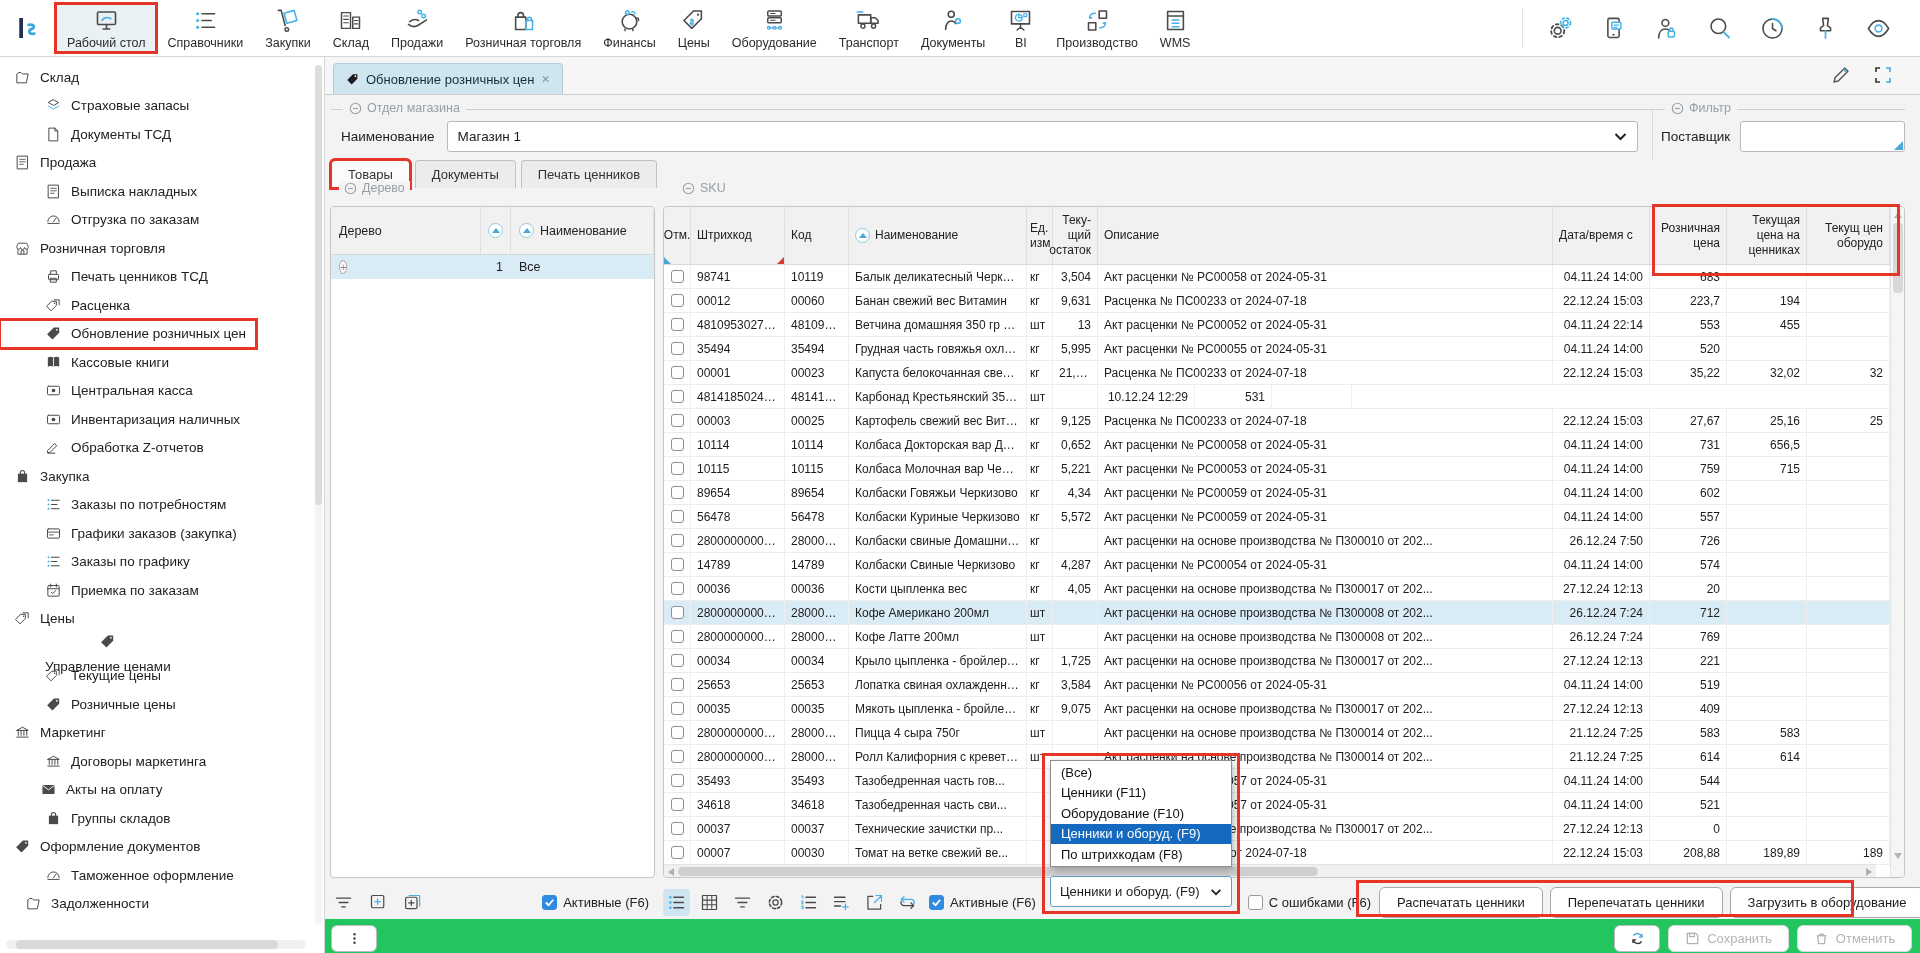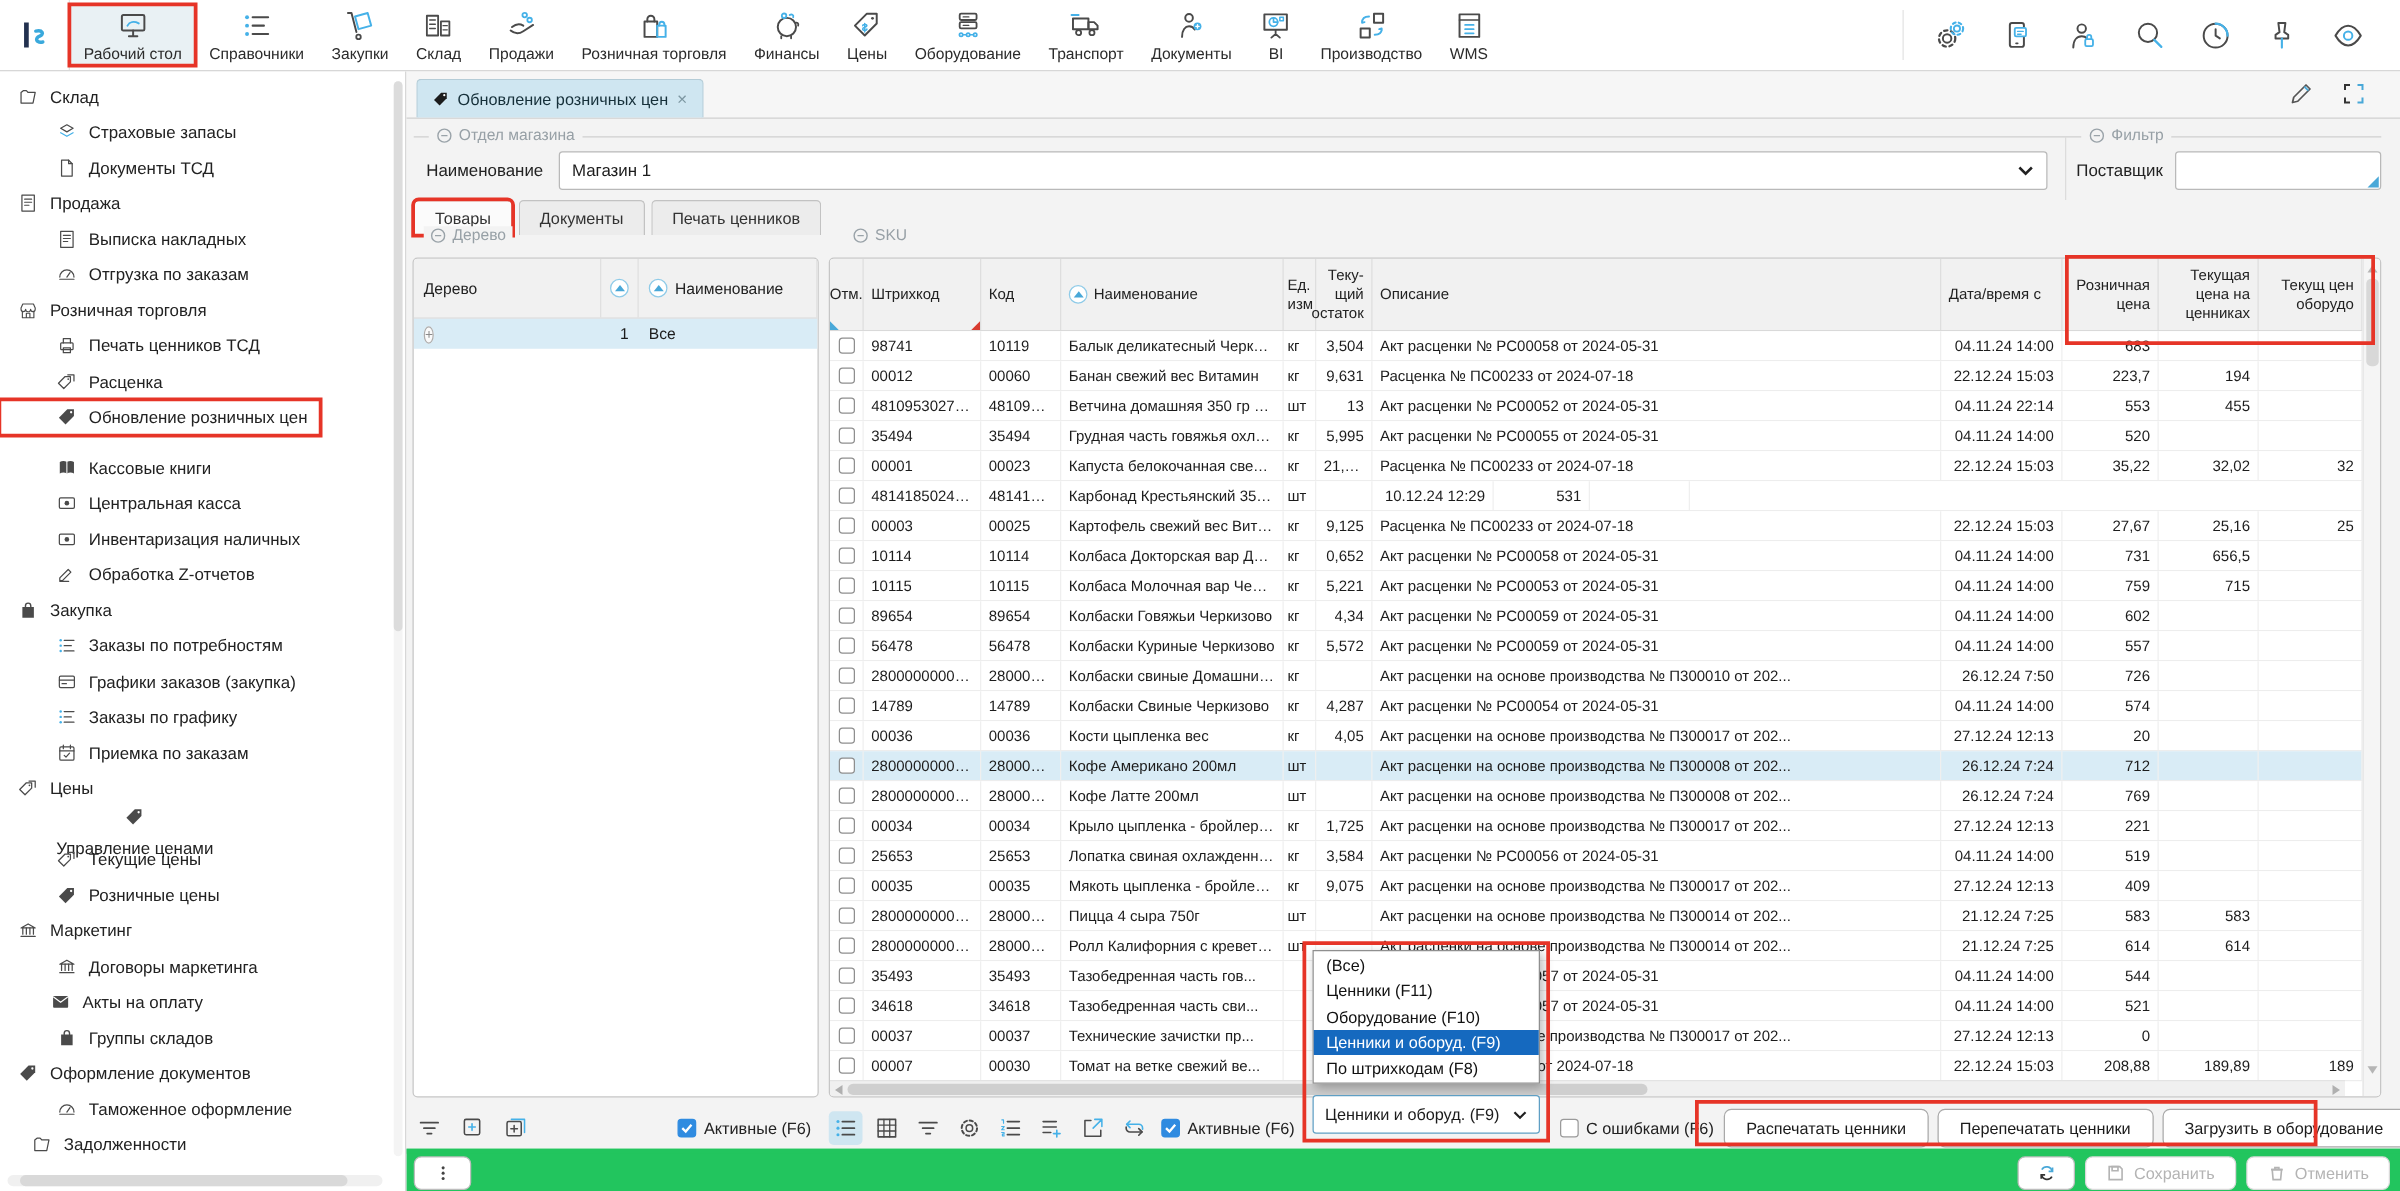--- a/index.html
+++ b/index.html
@@ -398,21 +398,21 @@
             </svg></span>
           <span class="s-label">Расценка</span>
         </div>
         <div class="side-item ann" style="padding-left: 45px;">
           <span class="s-icon"><svg viewBox="0 0 24 24" fill="none" stroke-linecap="round" stroke-linejoin="round">
               <path d="M12.5 3.5H20v7.5L10.5 20.5 3 13z" fill="#4a4a4a"></path>
               <circle cx="16.8" cy="6.8" r="1.3" fill="#fff"></circle>
             </svg></span>
           <span class="s-label">Обновление розничных цен</span>
         </div>
-        <div class="side-item" style="padding-left: 45px; margin-top: 12px;">
+        <div class="side-item" style="padding-left: 45px;">
           <span class="s-icon"><svg viewBox="0 0 24 24" fill="none" stroke-linecap="round" stroke-linejoin="round">
               <path d="M12 5c-2.5-1.3-5.5-1.3-8 0v13c2.5-1.3 5.5-1.3 8 0 2.5-1.3 5.5-1.3 8 0V5c-2.5-1.3-5.5-1.3-8 0z" fill="#4a4a4a"></path>
               <path d="M12 5v13" stroke="#fff" stroke-width="1.2"></path>
             </svg></span>
           <span class="s-label">Кассовые книги</span>
         </div>
         <div class="side-item" style="padding-left: 45px;">
           <span class="s-icon"><svg viewBox="0 0 24 24" fill="none" stroke-linecap="round" stroke-linejoin="round">
               <rect x="3.5" y="6" width="17" height="12" rx="1.5" stroke="#4a4a4a" stroke-width="1.4"></rect>
               <circle cx="12" cy="12" r="2.6" fill="#4a4a4a"></circle>

